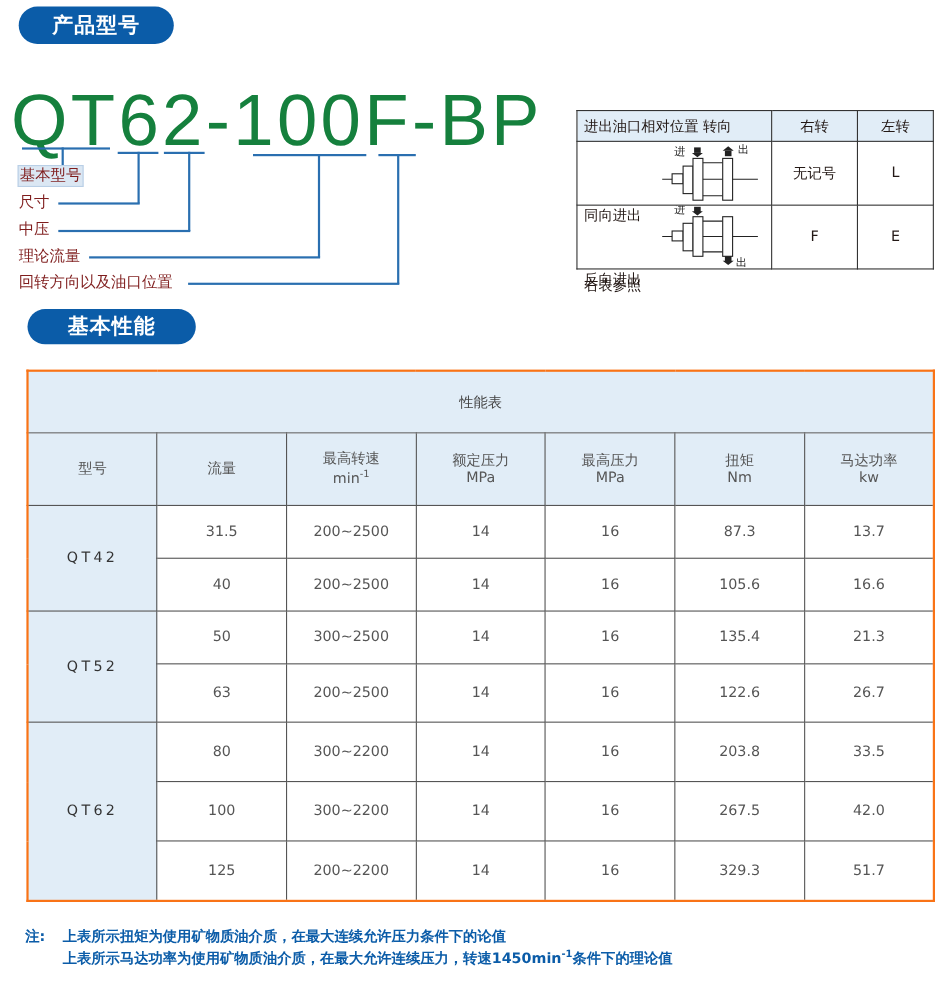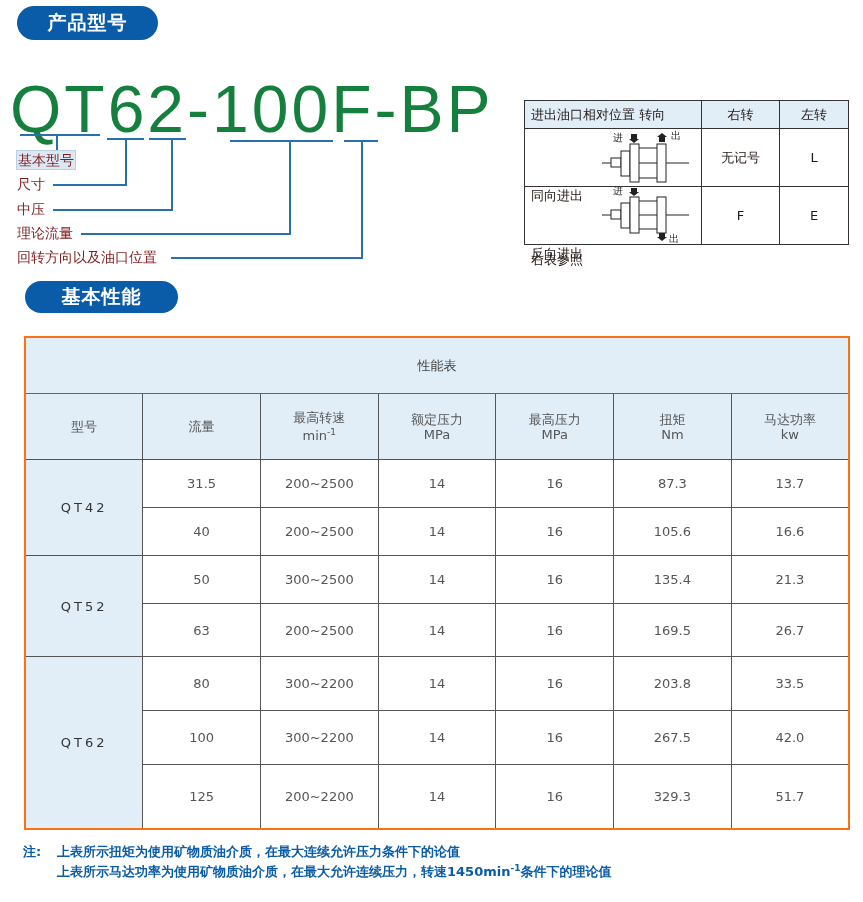--- a/index.html
+++ b/index.html
@@ -218,42 +218,42 @@
     <td>14</td>
     <td>16</td>
     <td>135.4</td>
     <td>21.3</td>
   </tr>
   <tr class="r2">
     <td>63</td>
     <td>200~2500</td>
     <td>14</td>
     <td>16</td>
-    <td>169.5</td>
+    <td>122.6</td>
     <td>26.7</td>
   </tr>
 
   <tr class="r3">
     <td class="model" rowspan="3">QT62</td>
     <td>80</td>
     <td>300~2200</td>
     <td>14</td>
     <td>16</td>
     <td>203.8</td>
     <td>33.5</td>
   </tr>
   <tr class="r3">
     <td>100</td>
     <td>300~2200</td>
     <td>14</td>
     <td>16</td>
     <td>267.5</td>
     <td>42.0</td>
   </tr>
-  <tr class="r3" style="height:64px">
+  <tr class="r3" style="height:54px">
     <td>125</td>
     <td>200~2200</td>
     <td>14</td>
     <td>16</td>
     <td>329.3</td>
     <td>51.7</td>
   </tr>
 </tbody>
   </table>
 

